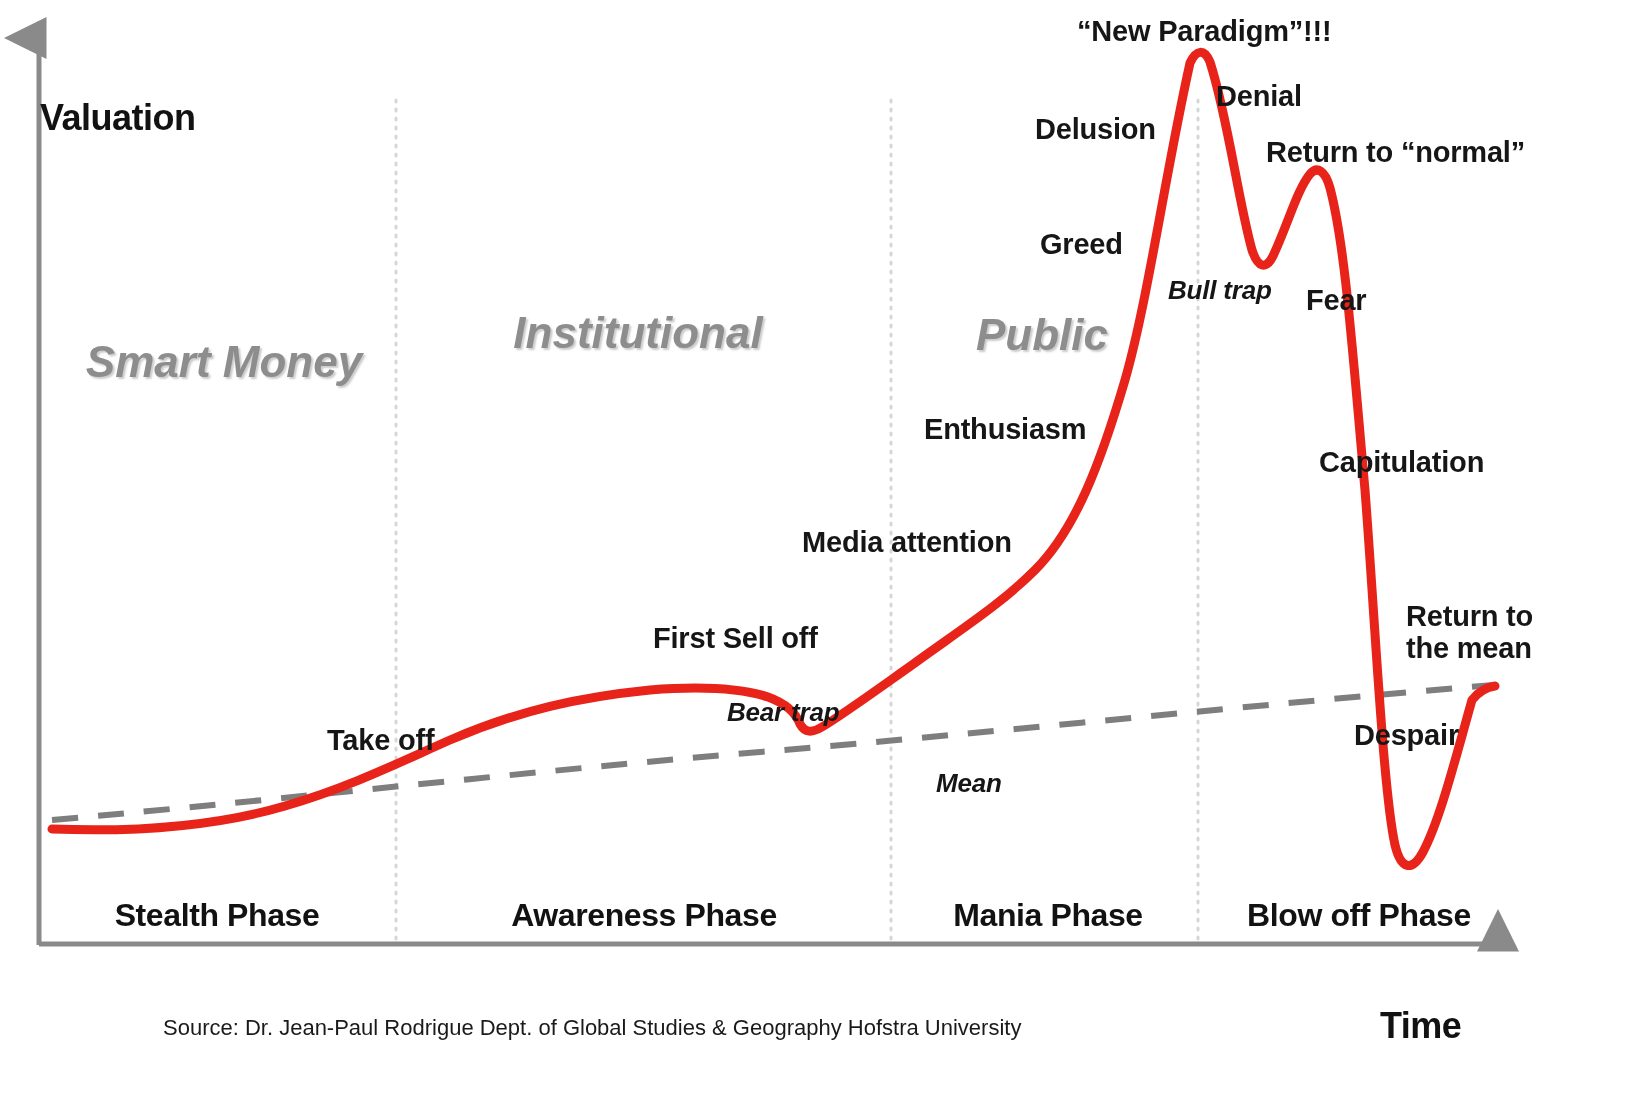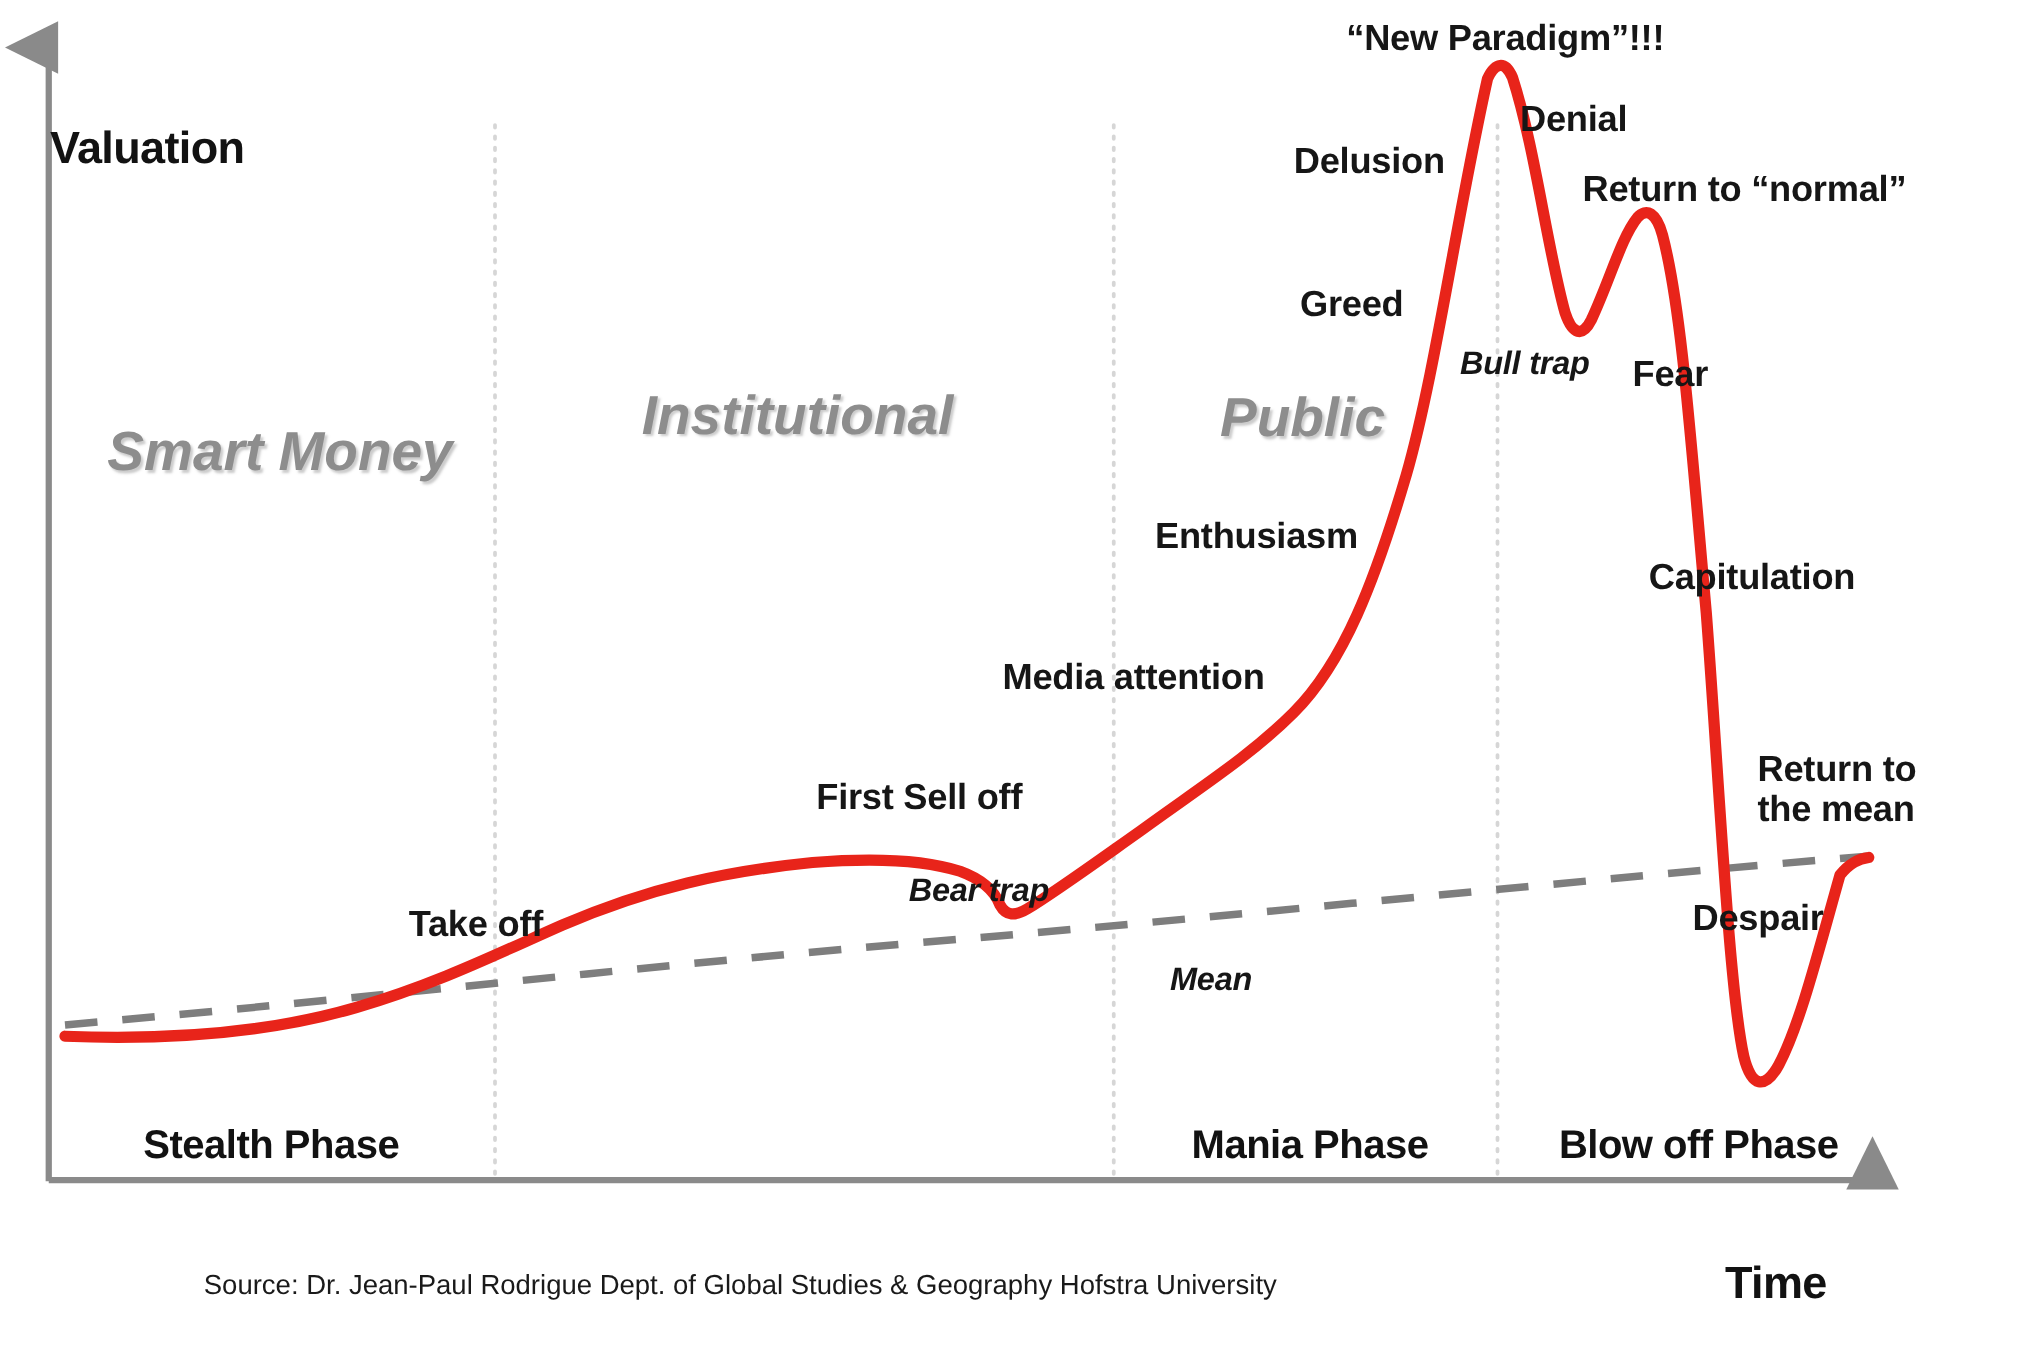--- a/index.html
+++ b/index.html
@@ -175,18 +175,19 @@
   <div class="lbl ann" style="left:1319px; top:446px;">Capitulation</div>
 
   <div class="lbl ann" style="left:1354px; top:719px;">Despair</div>
 
   <div class="lbl ann" style="left:1406px; top:600px; text-align:left;">
     <span>Return to</span><br>
     <span>the mean</span>
   </div>
 
   <div class="lbl phase center" style="left:217px; top:898px;">Stealth Phase</div>
+  <div class="lbl phase center" style="left:644px; top:898px;">Awareness Phase</div>
   <div class="lbl phase center" style="left:1048px; top:898px;">Mania Phase</div>
   <div class="lbl phase center" style="left:1359px; top:898px;">Blow off Phase</div>
 
   <div class="lbl source" style="left:163px; top:1016px;">Source: Dr. Jean-Paul Rodrigue Dept. of Global Studies &amp; Geography Hofstra University</div>
 
 </div>
 
 </body></html>

